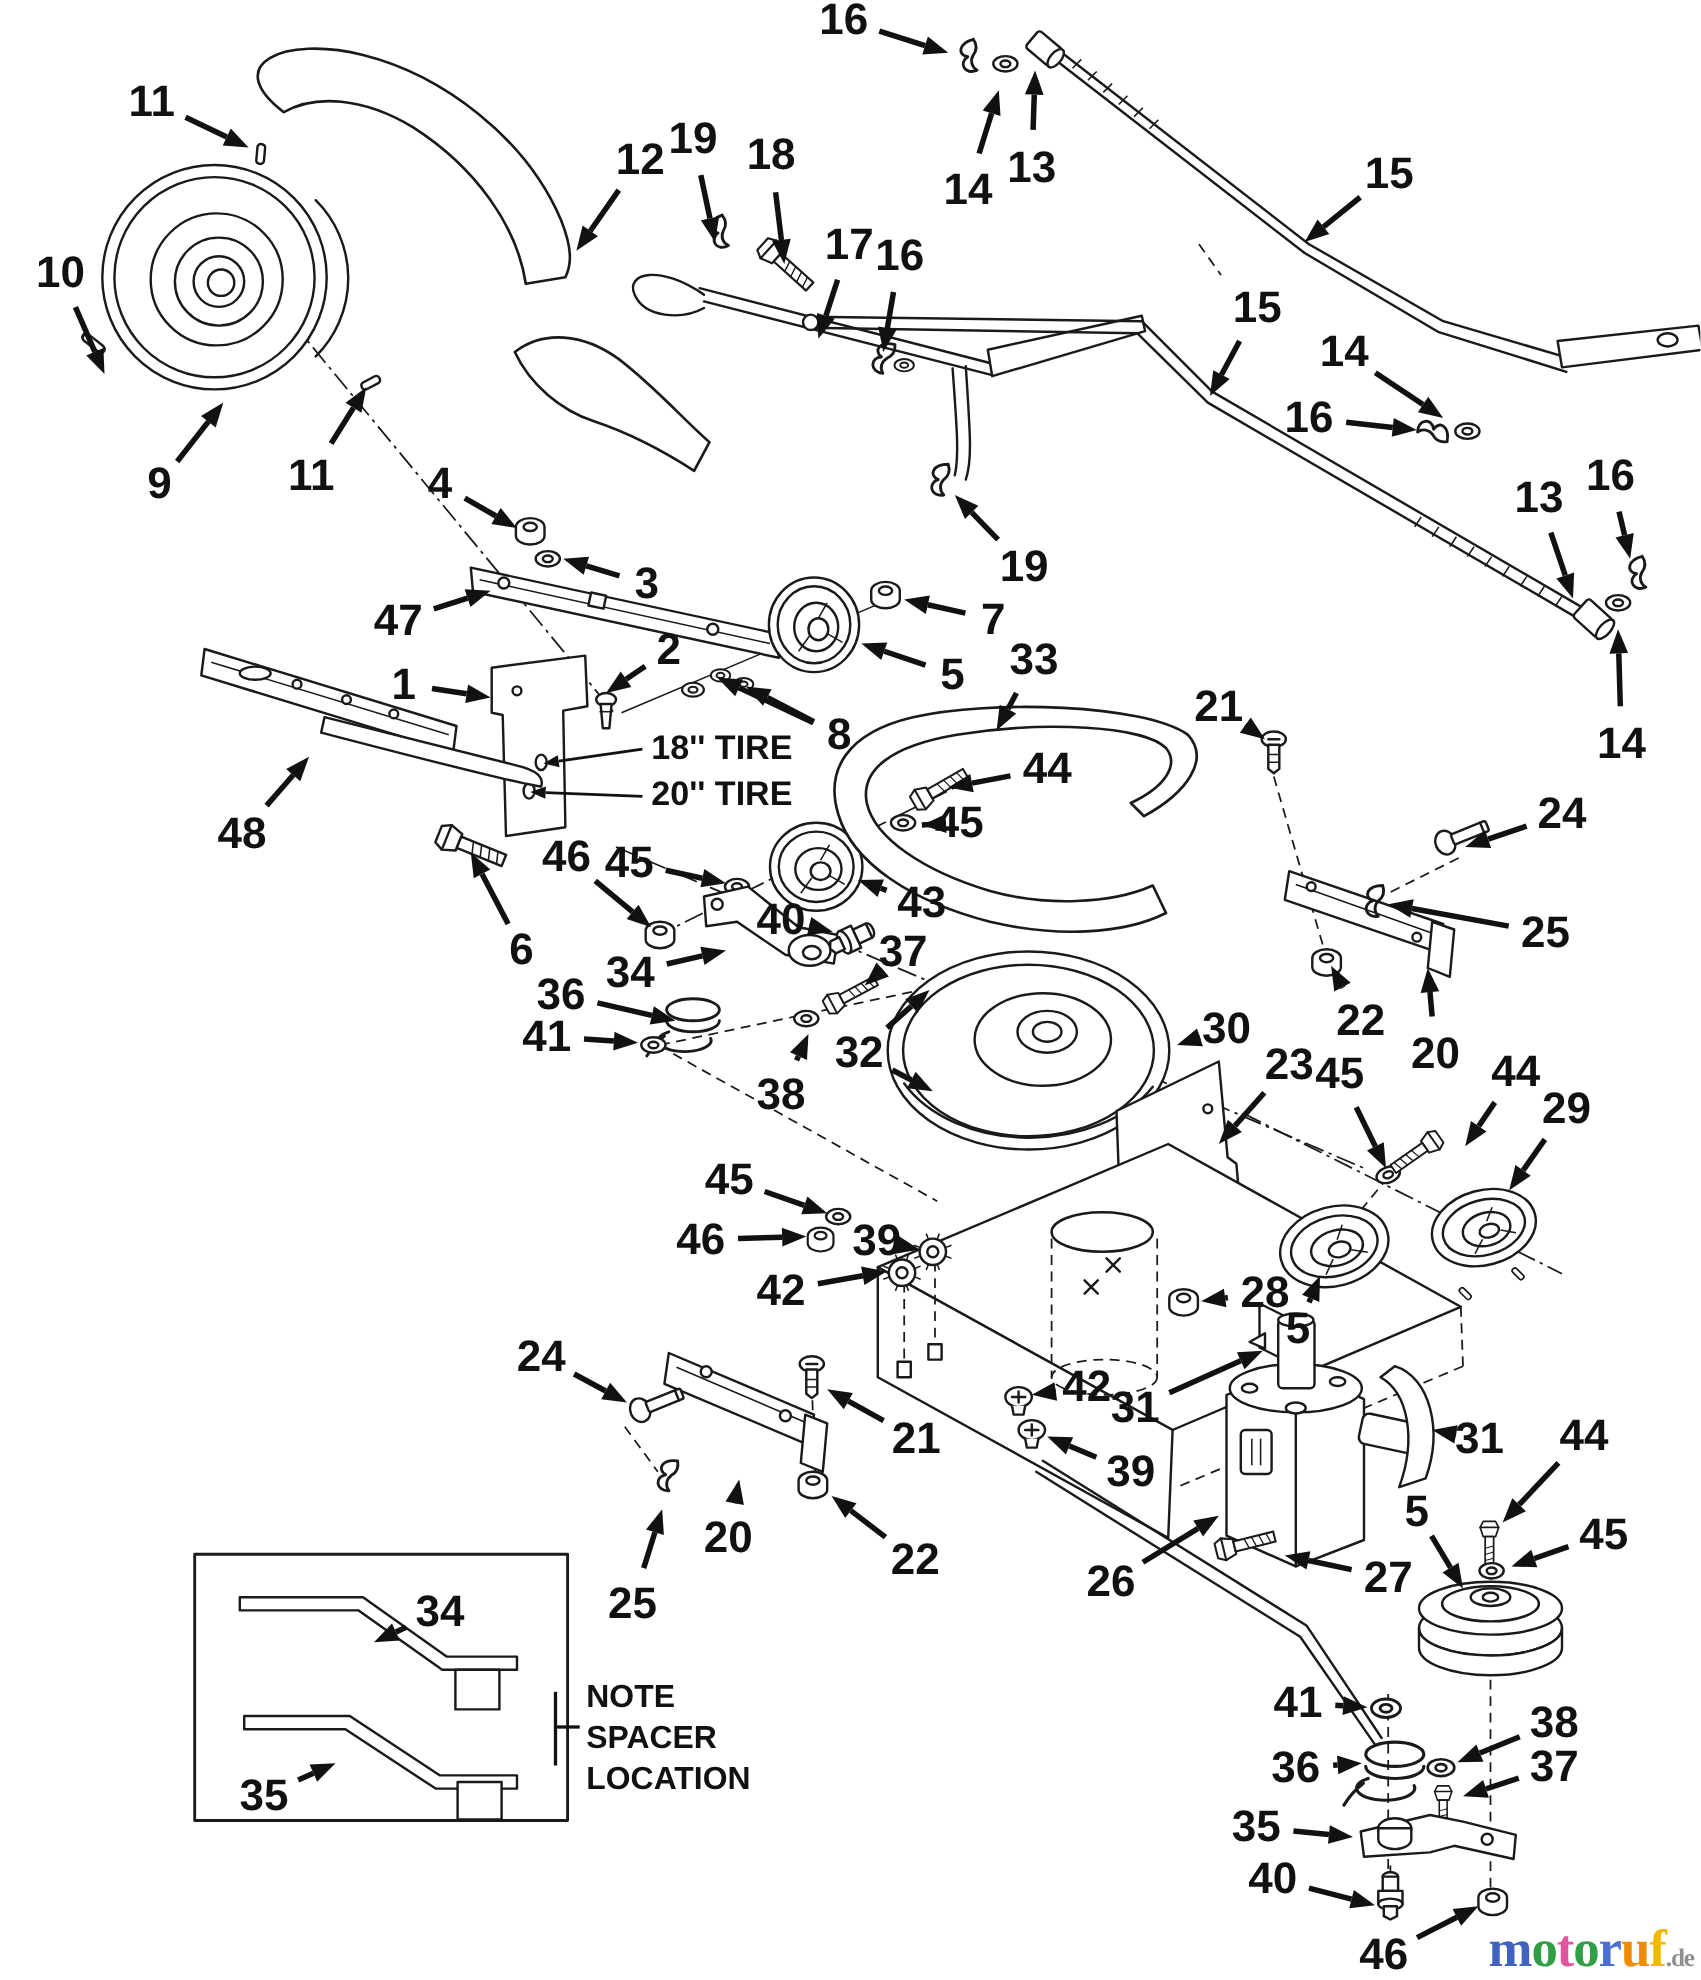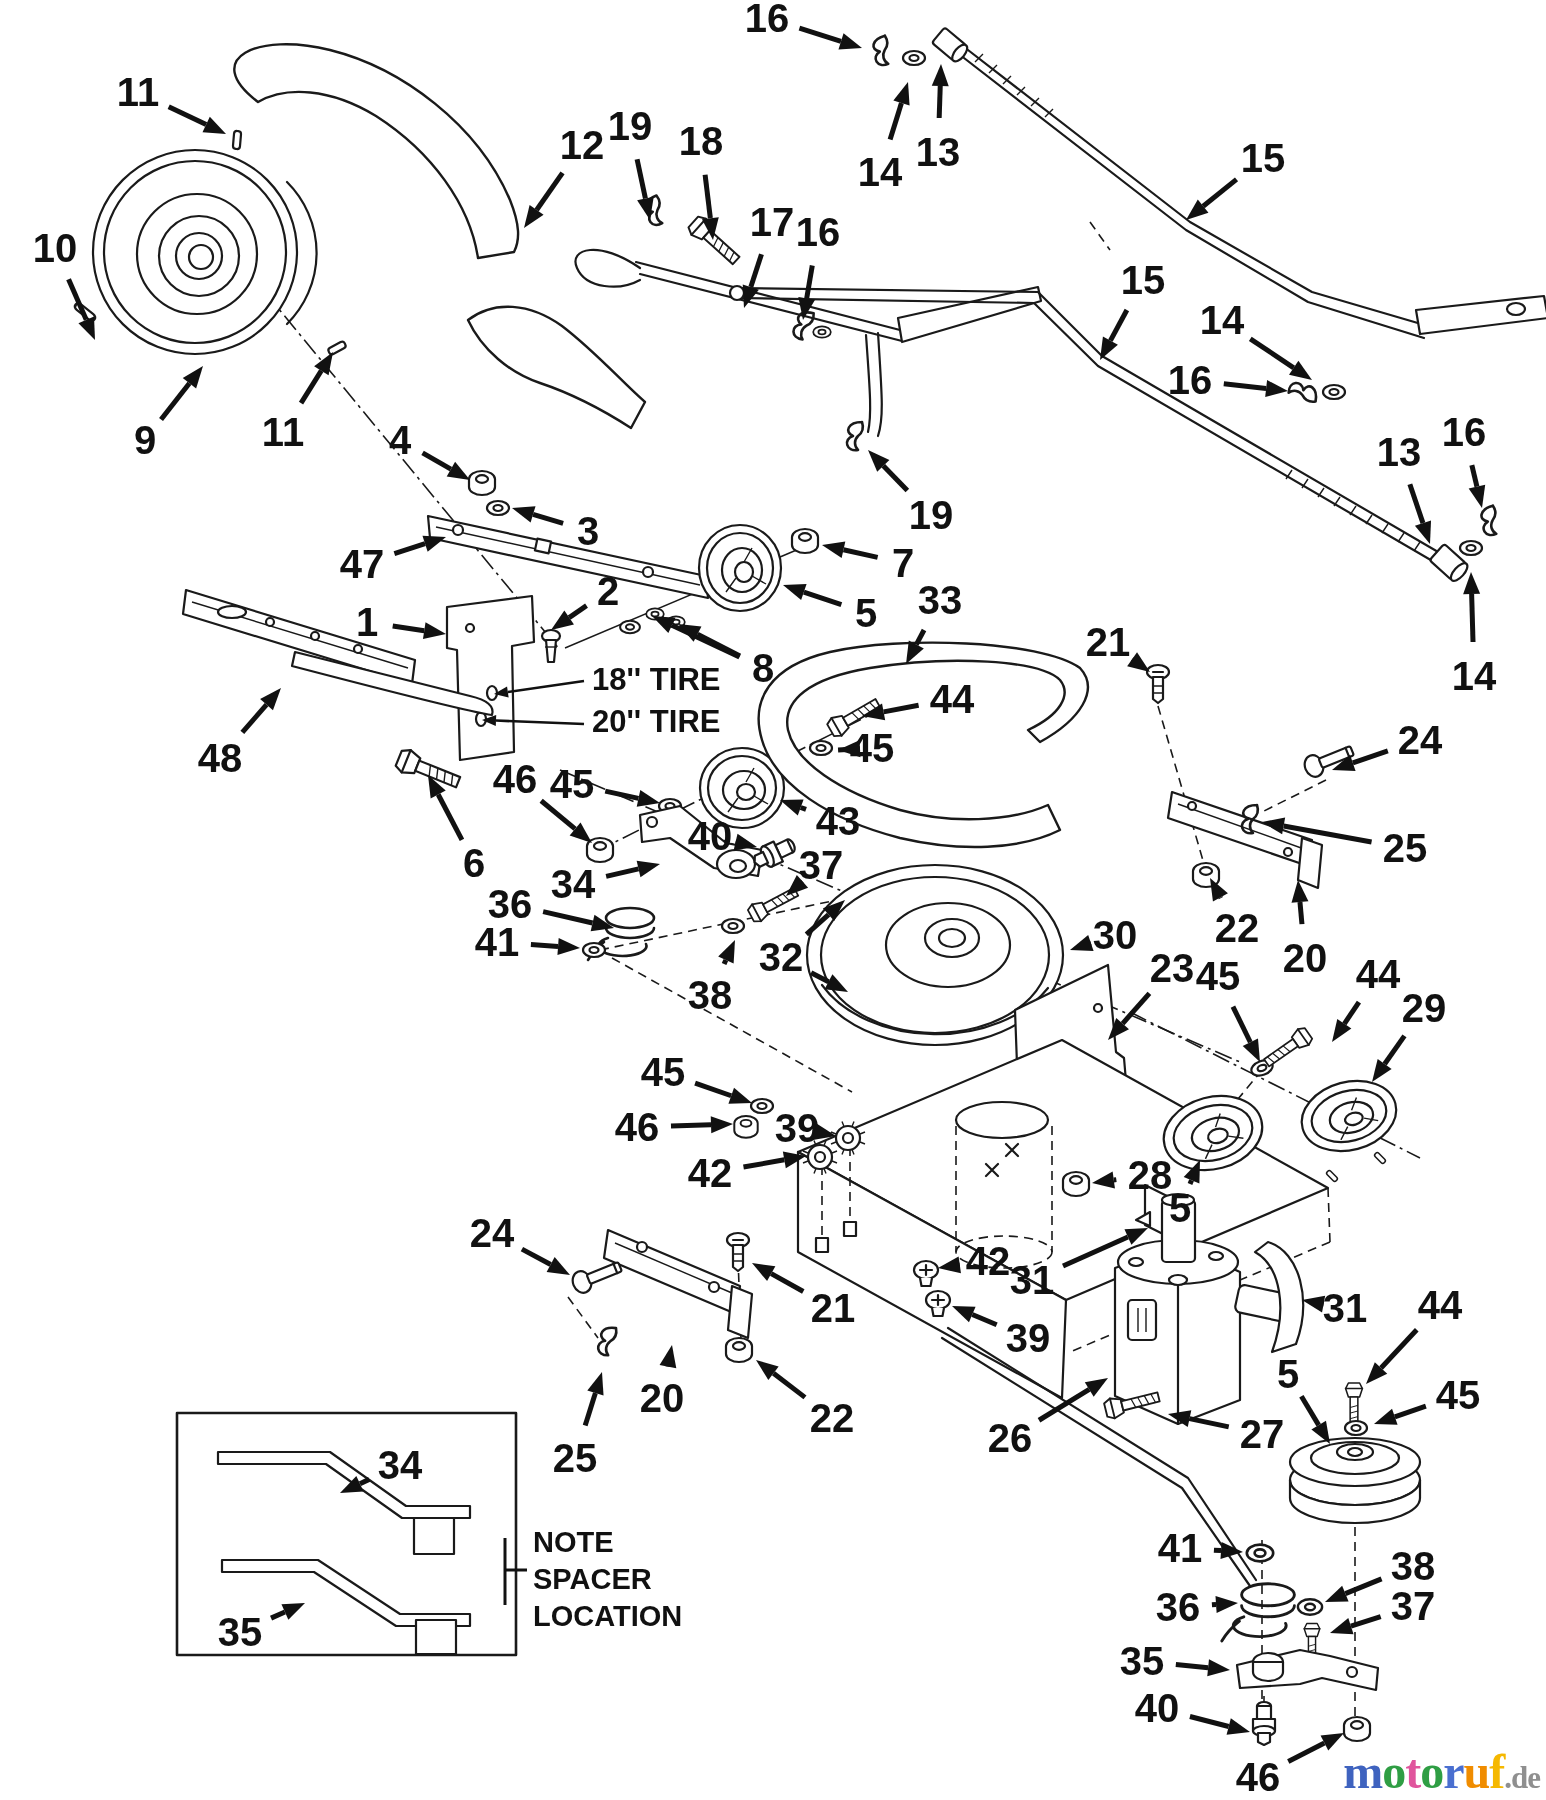--- a/index.html
+++ b/index.html
@@ -13,21 +13,21 @@
   .belt{fill:#ffffff;stroke:#1a1a1a;stroke-width:2.4;stroke-linejoin:round;}
   .dsh{stroke:#1a1a1a;stroke-width:1.6;fill:none;stroke-dasharray:9 6;}
   .dd{stroke:#1a1a1a;stroke-width:1.6;fill:none;stroke-dasharray:18 5 3 5;}
   text.callout{font:700 40px "Liberation Sans",sans-serif;fill:#111;}
   text.note{font:700 31px "Liberation Sans",sans-serif;fill:#111;}
   text.insetnote{font:700 29px "Liberation Sans",sans-serif;fill:#111;}
   .leader{stroke:#111;fill:none;}
   .ah{fill:#111;stroke:none;}
   .logo{position:absolute;right:6px;bottom:4px;font-family:"Liberation Serif",serif;
         font-weight:700;font-size:48px;letter-spacing:-1px;line-height:1;}
-  .logo .suffix{font-size:31px;font-weight:700;}
+  .logo .suffix{font-size:23px;font-weight:700;}
 </style>
 </head>
 <body>
 
 <div class="stage">
 <svg width="1546" height="1800" viewBox="0 0 1546 1800">
   <defs>
     <g id="washer">
           <ellipse class="fw" rx="11" ry="7"></ellipse>
           <ellipse class="fw" rx="4.5" ry="3"></ellipse>

